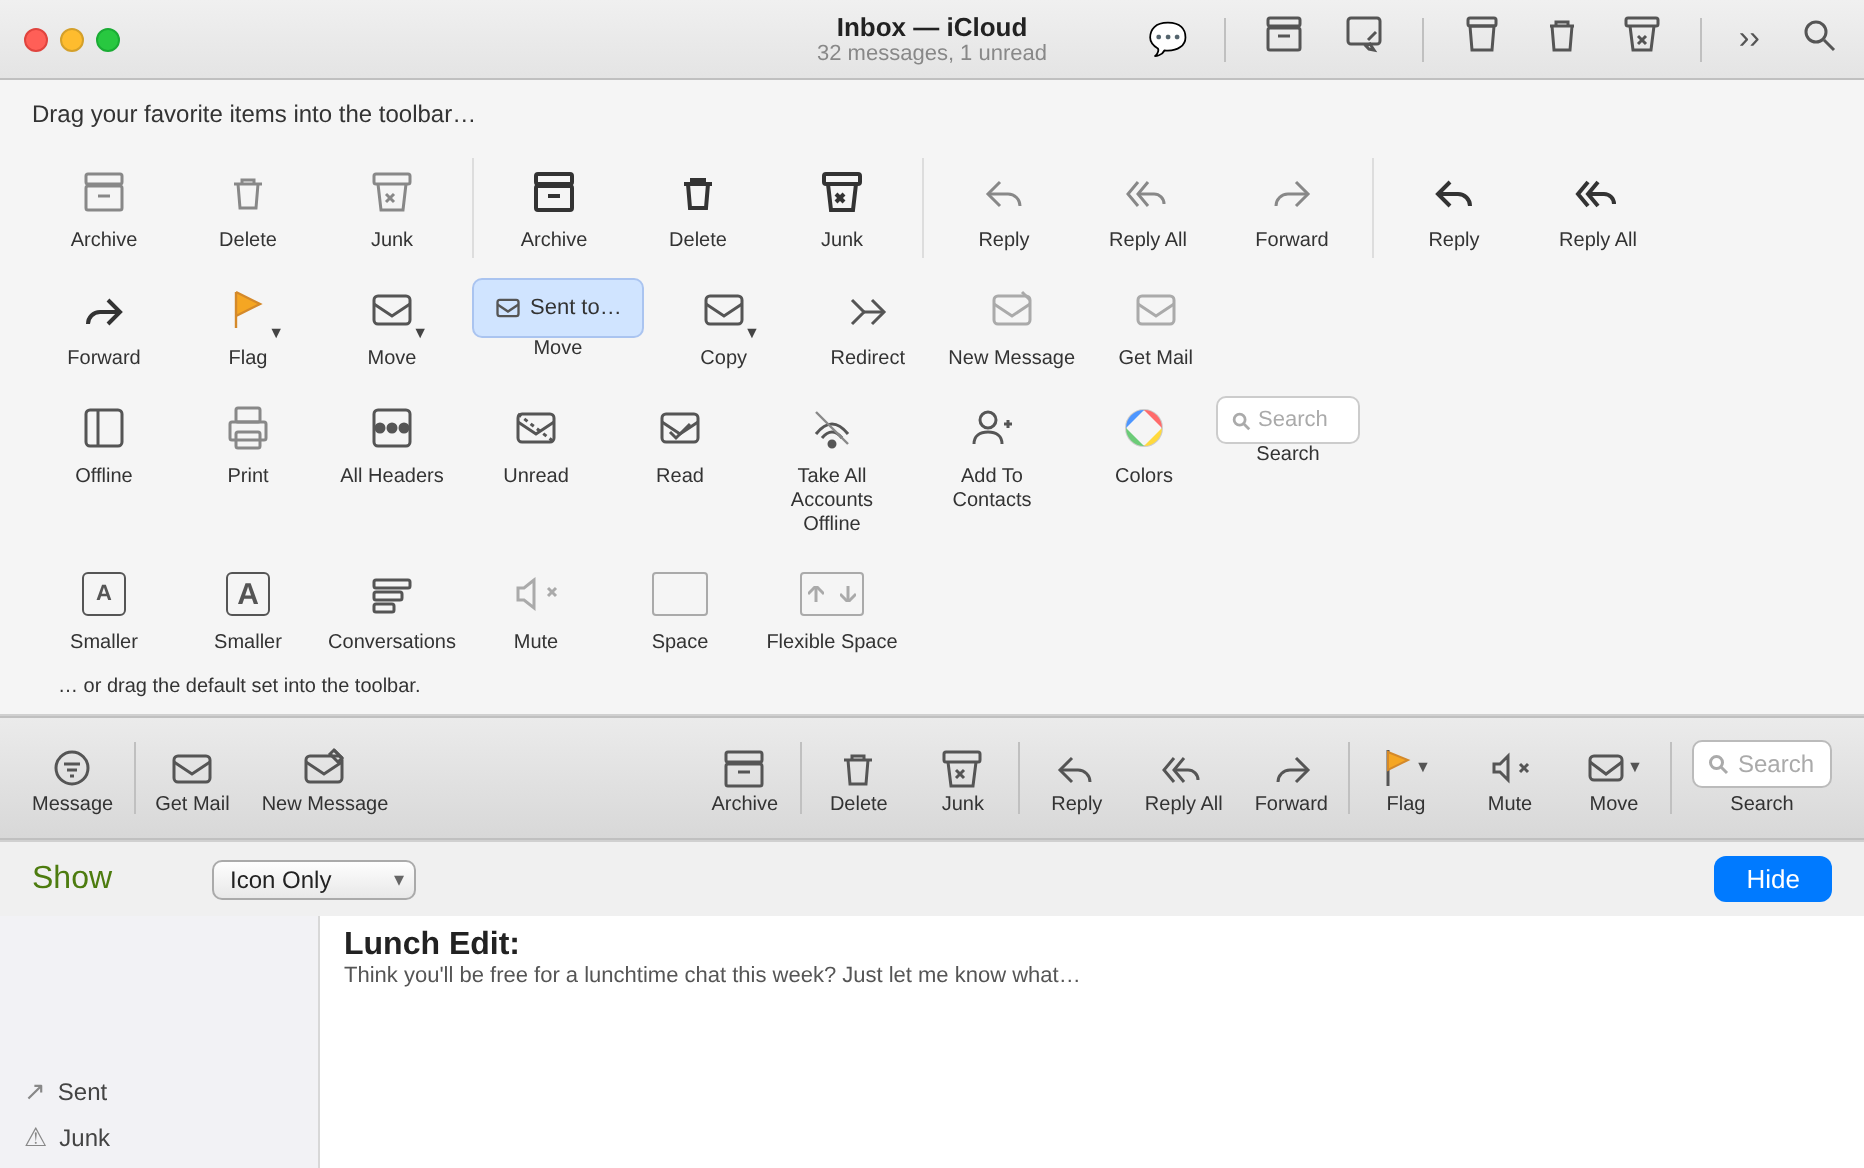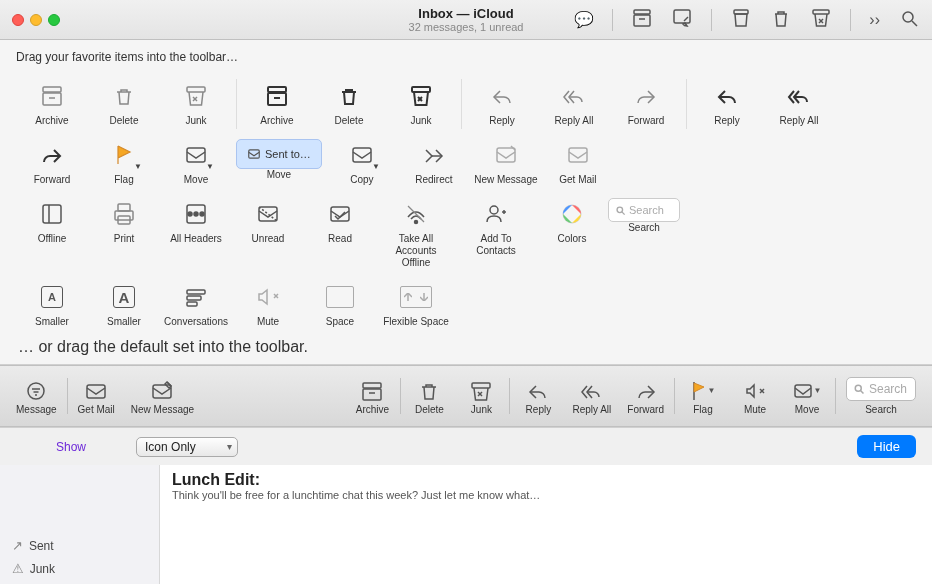--- a/index.html
+++ b/index.html
@@ -112,23 +112,23 @@
       margin-bottom: 3px;
     }
     .tool-label {
       font-size: 10px;
       color: #333;
       text-align: center;
       line-height: 1.2;
     }
 
     .divider-hint {
-      font-size: 16px;
+      font-size: 10px;
       color: #333;
-      margin: 4px 0 8px 2px;
+      margin: 4px 0 8px 13px;
     }
 
     
     .bottom-toolbar {
       background: linear-gradient(to bottom, #ebebeb, #d8d8d8);
       border-top: 1px solid #c0c0c0;
       border-bottom: 1px solid #c0c0c0;
       padding: 0 8px;
       height: 62px;
       display: flex;
@@ -180,23 +180,22 @@
     .show-bar {
       background: #f0f0f0;
       border-top: 1px solid #d0d0d0;
       height: 38px;
       display: flex;
       align-items: center;
       padding: 0 16px;
       gap: 10px;
     }
     .show-label {
-      font-size: 12px;
-      color: #6d28d9;
-      margin-left: 40px;
+      font-size: 16px;
+      color: #4d7c0f;
     }
     .show-select {
       appearance: none;
       -webkit-appearance: none;
       background: linear-gradient(to bottom, #fefefe, #e8e8e8);
       border: 1px solid #aaa;
       border-radius: 5px;
       padding: 2px 20px 2px 8px;
       font-size: 12px;
       color: #222;

